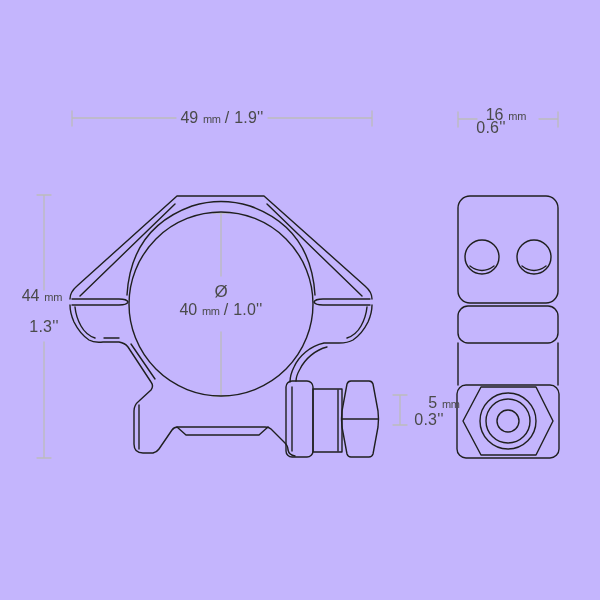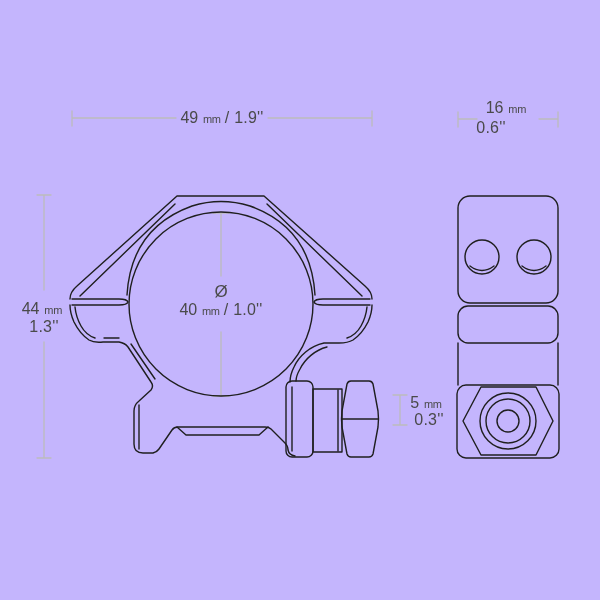--- a/index.html
+++ b/index.html
@@ -102,35 +102,35 @@
       <circle cx="508" cy="421" r="28"></circle>
       <circle cx="508" cy="421" r="22"></circle>
       <circle cx="508" cy="421" r="11"></circle>
     </g>
   </svg>
 
   <div class="dim-label" style="left:222px;top:118px">
     <span>49</span><span class="unit">mm</span><span class="inches">/ 1.9''</span>
   </div>
 
-  <div class="dim-label" style="left:508px;top:108px">
+  <div class="dim-label" style="left:508px;top:115px">
     <span>16</span><span class="unit">mm</span>
   </div>
   <div class="dim-label" style="left:491px;top:128px">
     <span class="inches">0.6''</span>
   </div>
 
-  <div class="dim-label" style="left:44px;top:309px">
+  <div class="dim-label" style="left:44px;top:296px">
     <span>44</span><span class="unit">mm</span>
   </div>
   <div class="dim-label" style="left:44px;top:327px">
     <span class="inches">1.3''</span>
   </div>
 
-  <div class="dim-label" style="left:428px;top:403px">
+  <div class="dim-label" style="left:446px;top:403px">
     <span>5</span><span class="unit">mm</span>
   </div>
   <div class="dim-label" style="left:429px;top:420px">
     <span class="inches">0.3''</span>
   </div>
 
   <div class="dim-label bore-symbol" style="left:221px;top:291px">
     <span>Ø</span>
   </div>
   <div class="dim-label" style="left:221px;top:310px">

